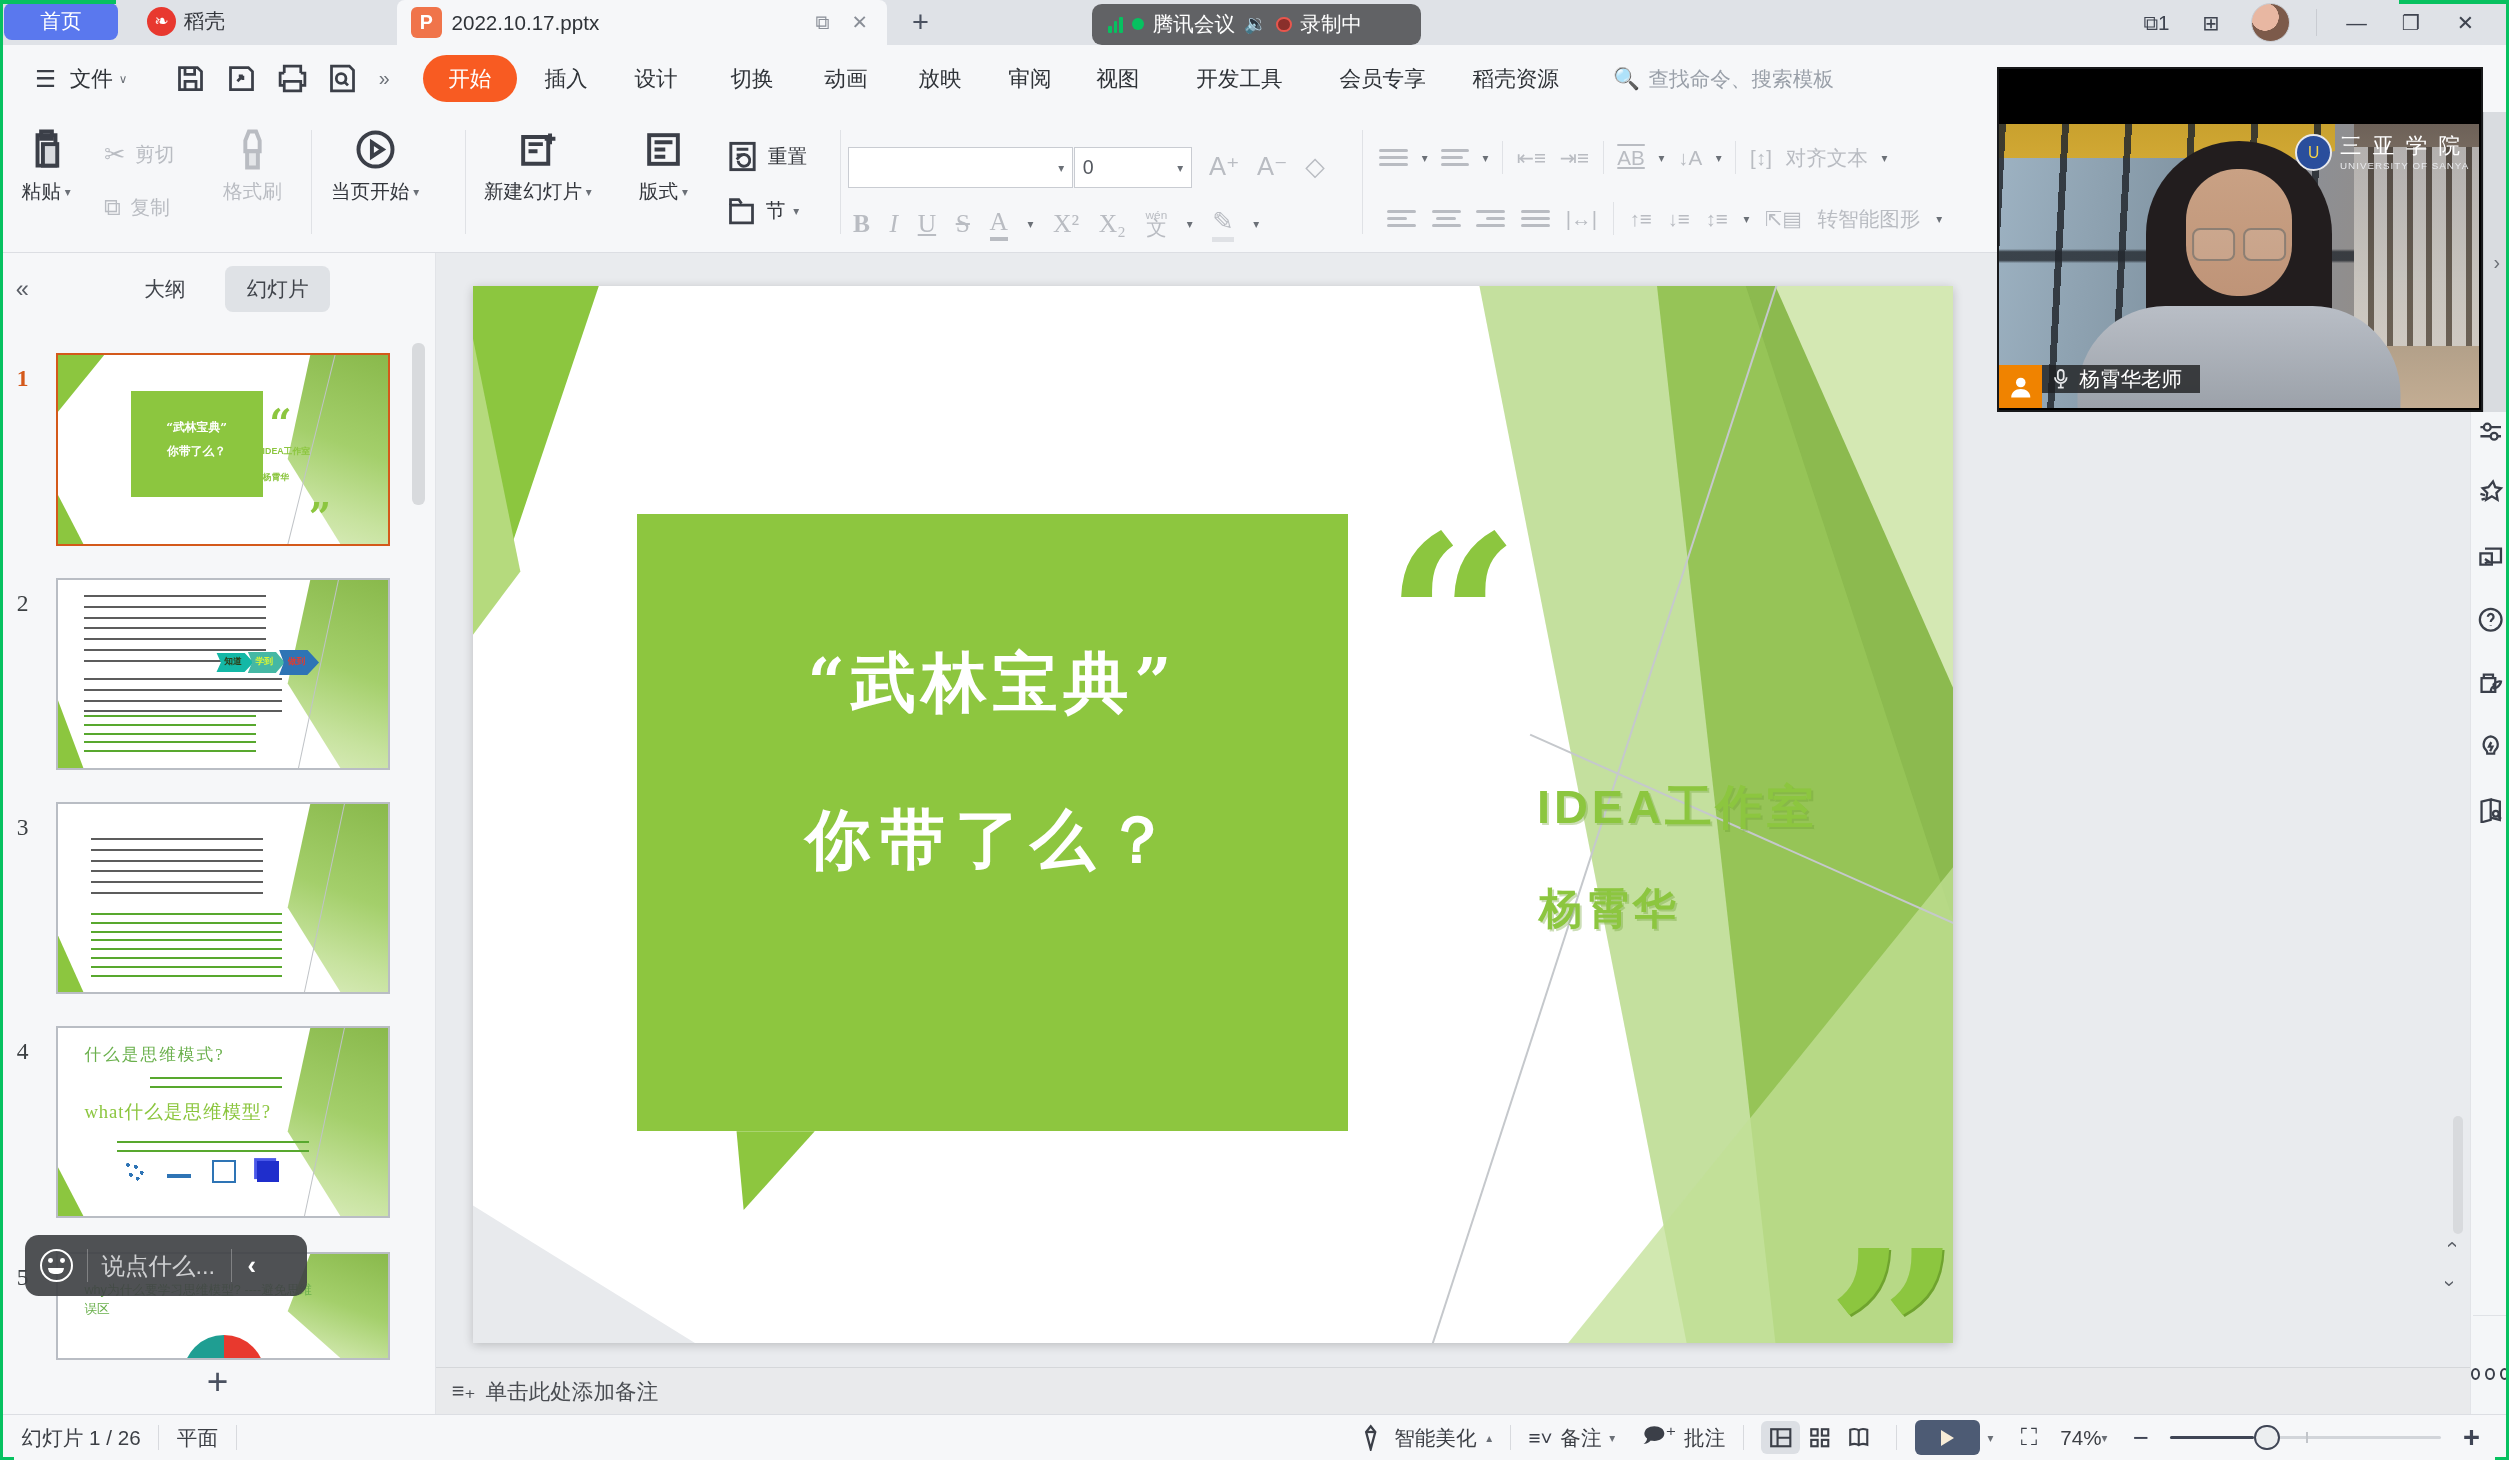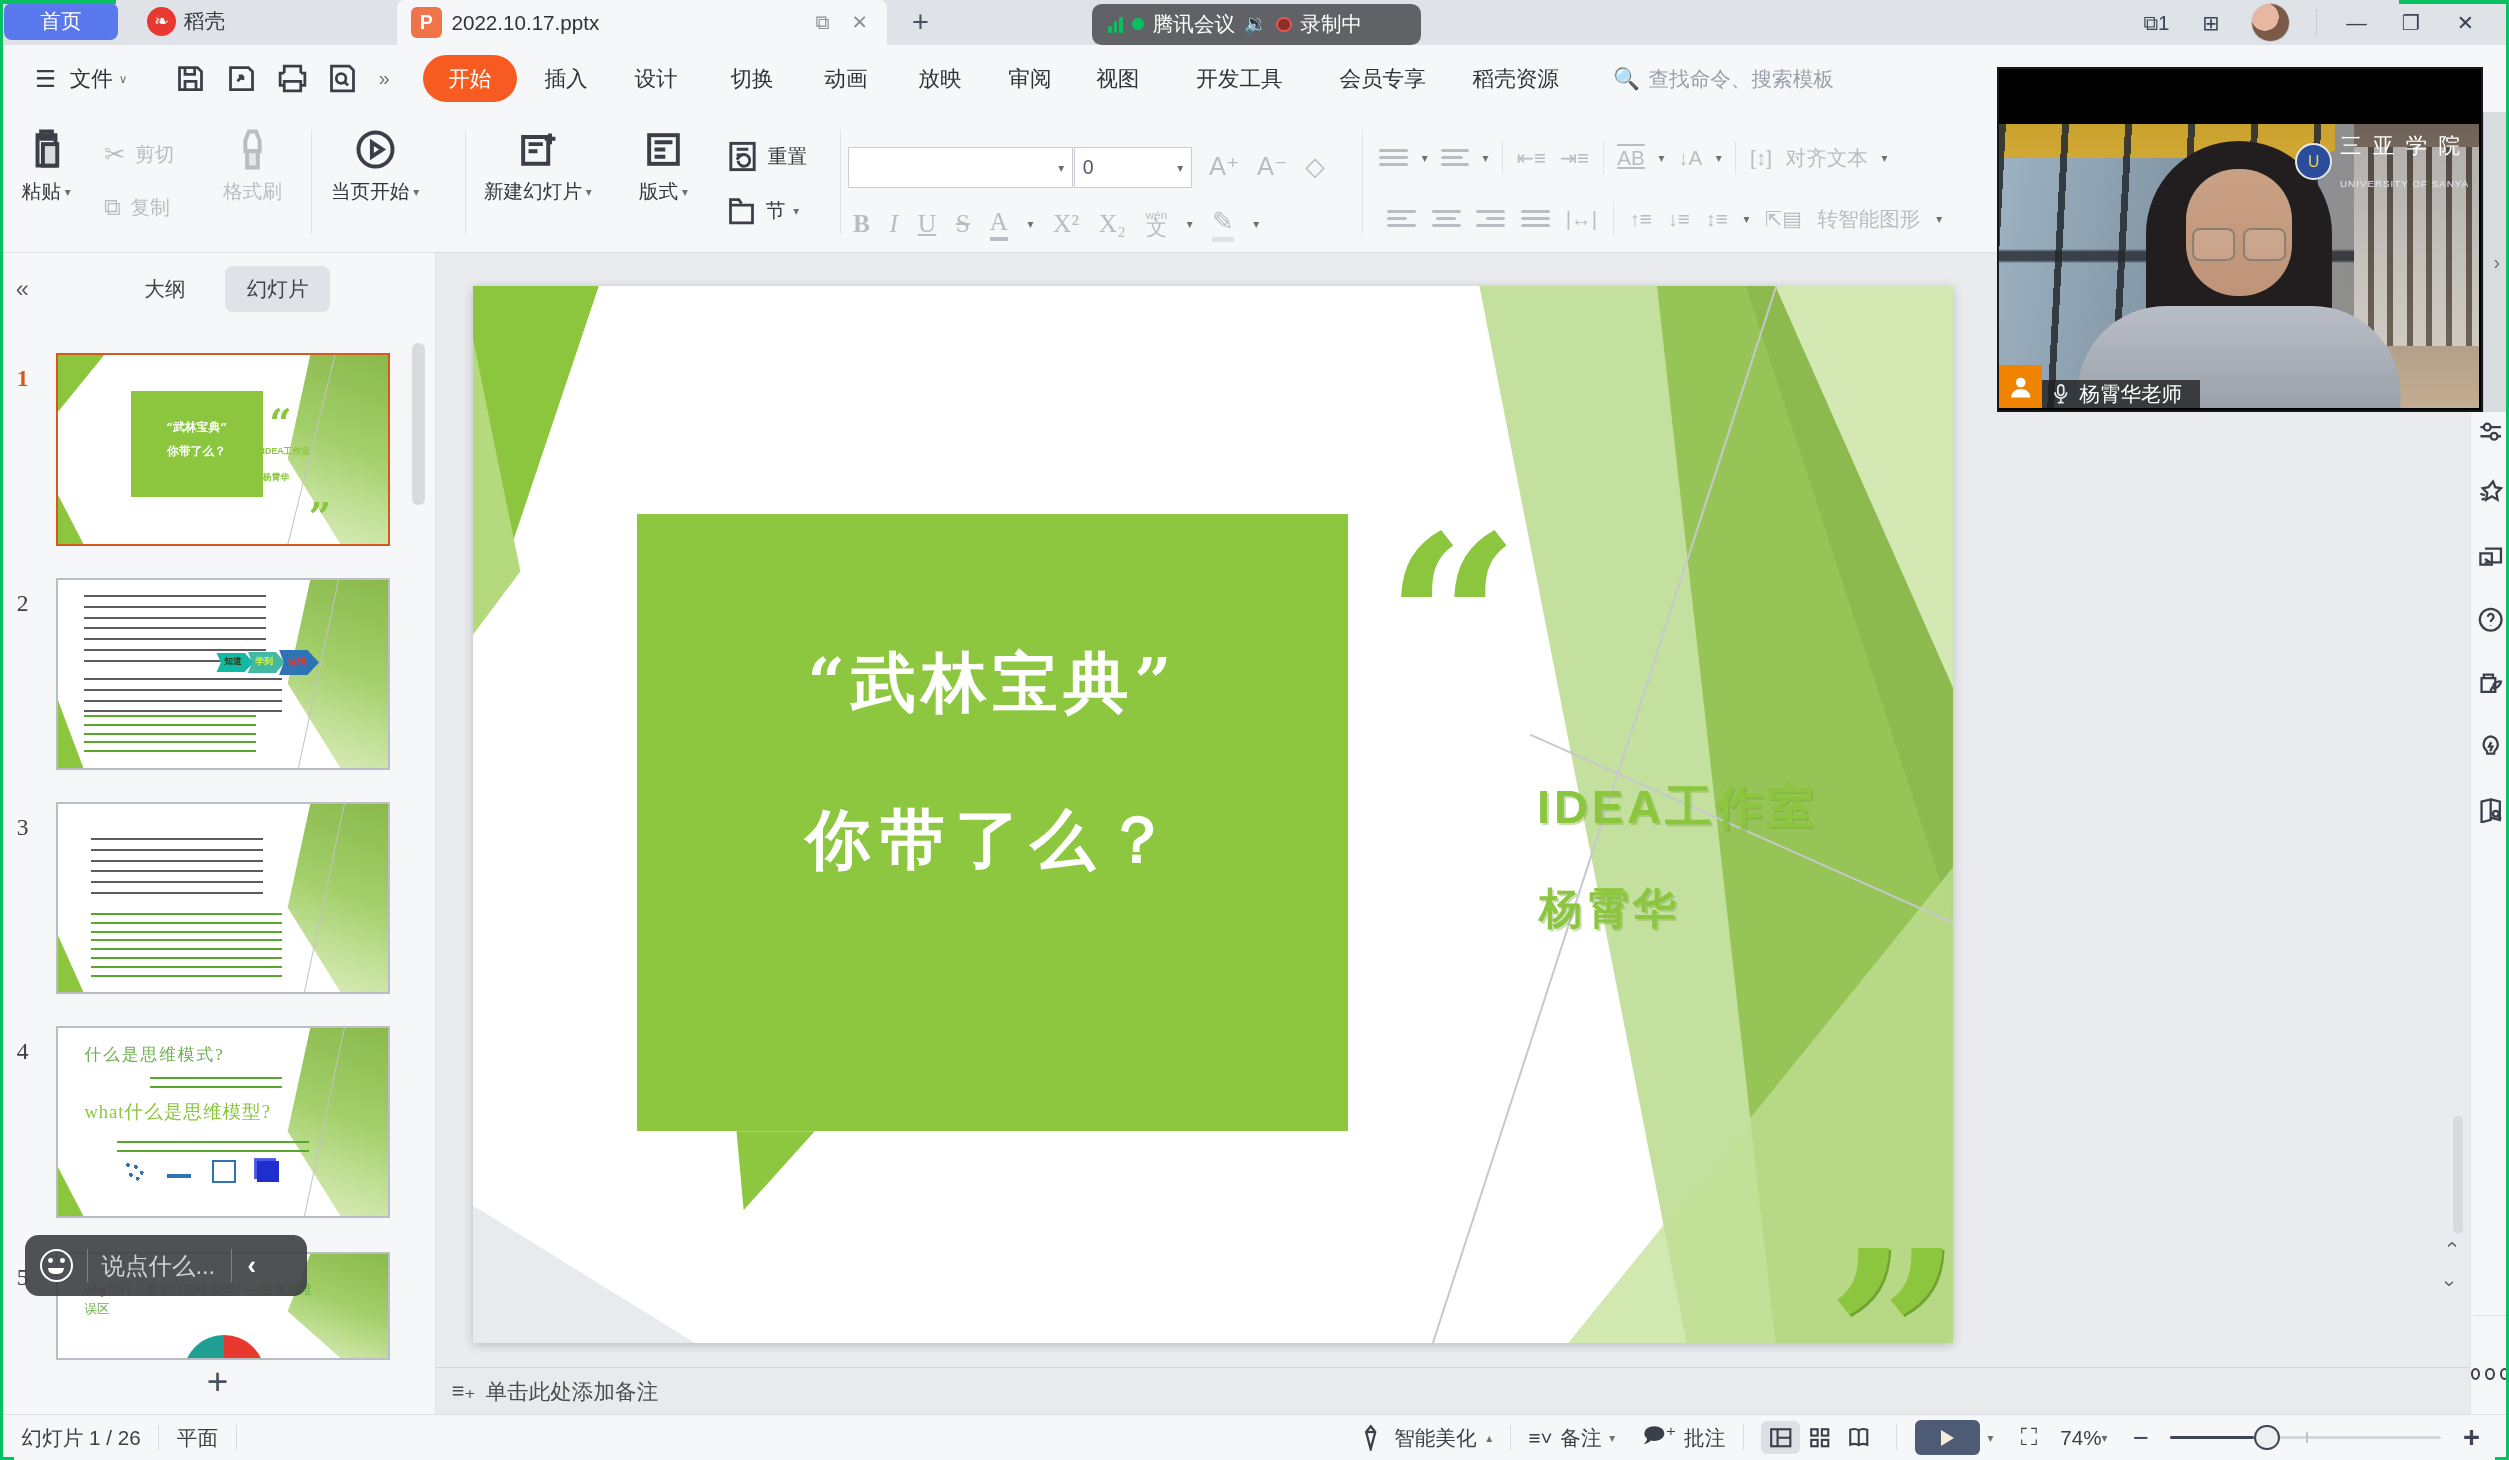--- a/index.html
+++ b/index.html
@@ -135,21 +135,21 @@
           background:linear-gradient(#c9a184,#bf9478);border-radius:51px;}
   .p-glasses{position:absolute;left:50%;top:46%;transform:translateX(-50%);display:flex;gap:7.8px;}
   .p-glasses i{width:39px;height:29px;border:2.9px solid #8d7f73;border-radius:7.8px;background:rgba(255,255,255,.12);}
   .p-body{position:absolute;left:50%;bottom:-5.9px;transform:translateX(-50%);width:323px;height:108px;
           background:linear-gradient(#b9bec6,#9aa0a8);border-radius:88px 88px 0 0;}
   .p-collar{position:absolute;left:50%;bottom:59px;transform:translateX(-50%);width:45px;height:43px;
           background:#e8e9eb;clip-path:polygon(50% 100%,0 0,100% 0);}
   .uni-logo{position:absolute;right:9.8px;top:9.8px;display:flex;gap:7.8px;align-items:center;color:#fff;}
   .uni-emblem{width:33px;height:33px;border-radius:50%;border:2px solid #e8e9ec;background:#2a4e9c;
               display:flex;align-items:center;justify-content:center;color:#f4d24a;font-size:15.7px;}
-  .vname{position:absolute;left:0;bottom:0;display:flex;align-items:flex-end;z-index:5;}
+  .vname{position:absolute;left:0;bottom:0;display:flex;align-items:flex-start;z-index:5;}
   .vname-ava{width:43px;height:43px;background:#f08300;display:flex;align-items:center;justify-content:center;}
   .vname-lab{background:rgba(30,31,33,.8);display:flex;align-items:center;gap:9.8px;color:#fff;
              font-size:20.6px;padding:0 17.6px 0 9.8px;}
   .mic-svg{width:21.6px;height:25.5px;}
   .mic-svg svg{width:100%;height:100%;stroke:#e6e7e9;fill:none;stroke-width:2.4;}
   
   .vscroll{position:absolute;background:#d8dadd;border-radius:5.9px;}
 </style>
 </head>
 <body>
@@ -668,21 +668,21 @@
       <div class="p-face">
         <div class="p-glasses">
             <i></i>
             <i></i>
           </div>
       </div>
       <div class="p-collar"></div>
       <div class="p-body"></div>
       <div class="uni-logo">
         <span class="uni-emblem">U</span>
-        <span style="display:flex;flex-direction:column;line-height:1.2;gap:18px;">
+        <span style="display:flex;flex-direction:column;line-height:1.2;">
           <span style="font-family:'Liberation Serif',serif;font-size:21.6px;letter-spacing:2.9px;">三 亚 学 院</span>
           <span style="font-size:9.8px;letter-spacing:1px;color:#e8e9ec;">UNIVERSITY OF SANYA</span>
         </span>
       </div>
       <div class="vname">
         <span class="vname-ava">
           <svg style="width:25.5px;height:25.5px;fill:#fff;" viewBox="0 0 24 24">
               <circle cx="12" cy="8" r="4.5"></circle>
               <path d="M3 22c0-5 4-8 9-8s9 3 9 8z"></path>
             </svg>

